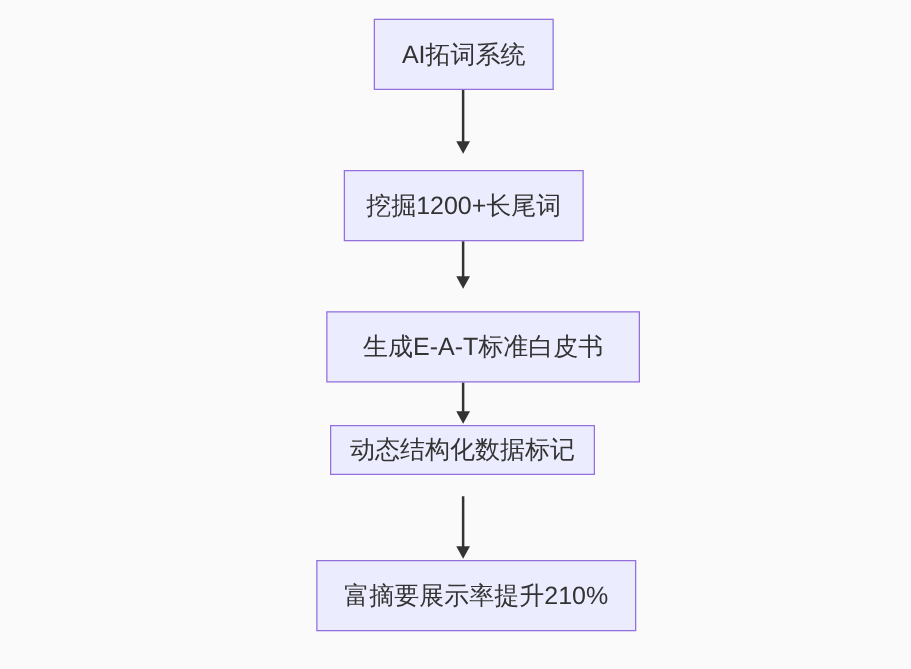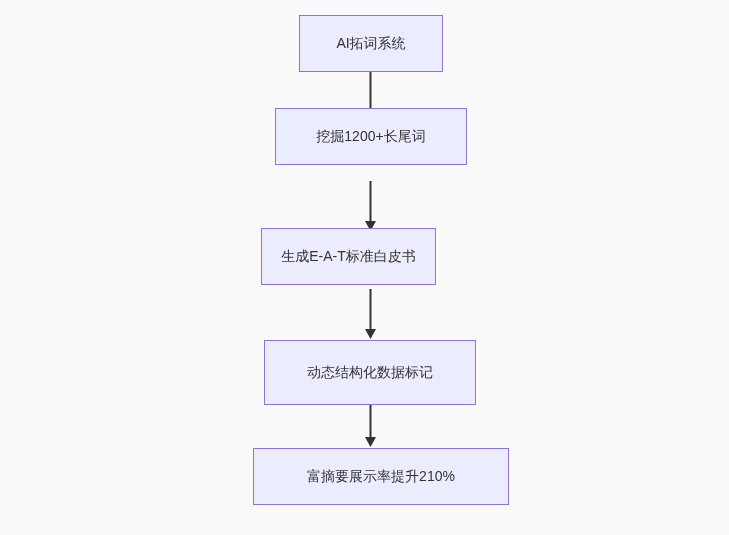--- a/index.html
+++ b/index.html
@@ -31,29 +31,29 @@
     position: absolute;
     box-sizing: border-box;
     background: #ECECFF;
     border: 1.5px solid #9370DB;
     display: flex;
     align-items: center;
     justify-content: center;
   }
   .node-label {
     color: #333333;
-    font-size: 14px;
+    font-size: 20px;
     line-height: 1.2;
     white-space: nowrap;
     text-align: center;
   }
   .node-1 { left: 299px; top: 15px;  width: 144px; height: 57px; }
-  .node-2 { left: 275px; top: 108px; width: 192px; height: 57px; }
-  .node-3 { left: 261px; top: 228px; width: 175px; height: 57px; }
-  .node-4 { left: 264px; top: 340px; width: 212px; height: 65px; }
+  .node-2 { left: 275px; top: 136px; width: 192px; height: 57px; }
+  .node-3 { left: 261px; top: 249px; width: 251px; height: 57px; }
+  .node-4 { left: 264px; top: 340px; width: 212px; height: 40px; }
   .node-5 { left: 253px; top: 448px; width: 256px; height: 57px; }
   .edge-line {
     stroke: #333333;
     stroke-width: 2px;
   }
   .edge-head {
     fill: #333333;
     stroke: none;
   }
 </style>

